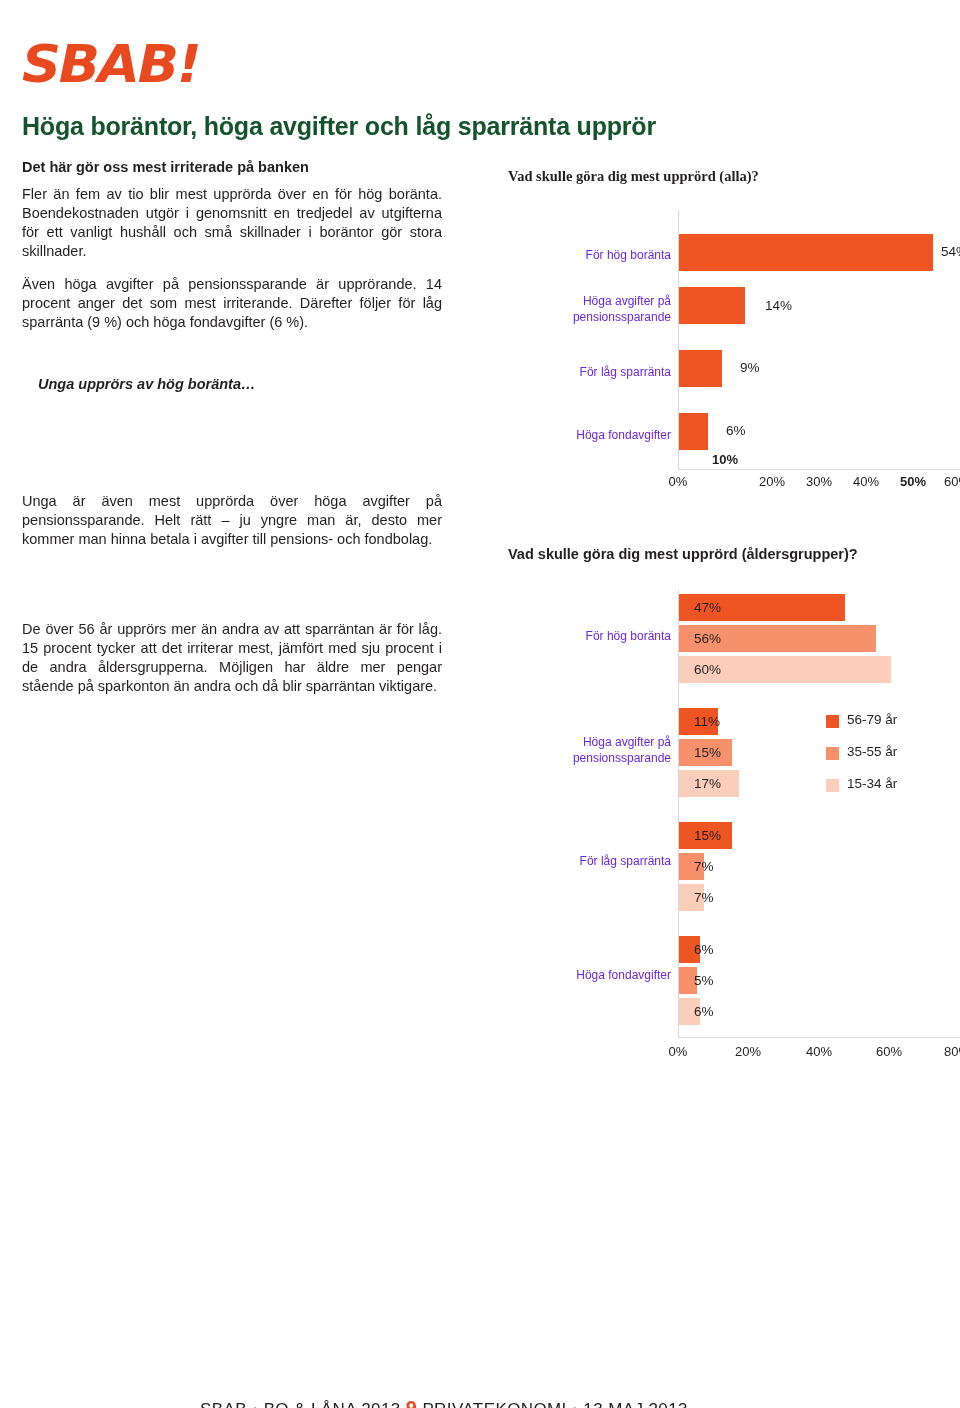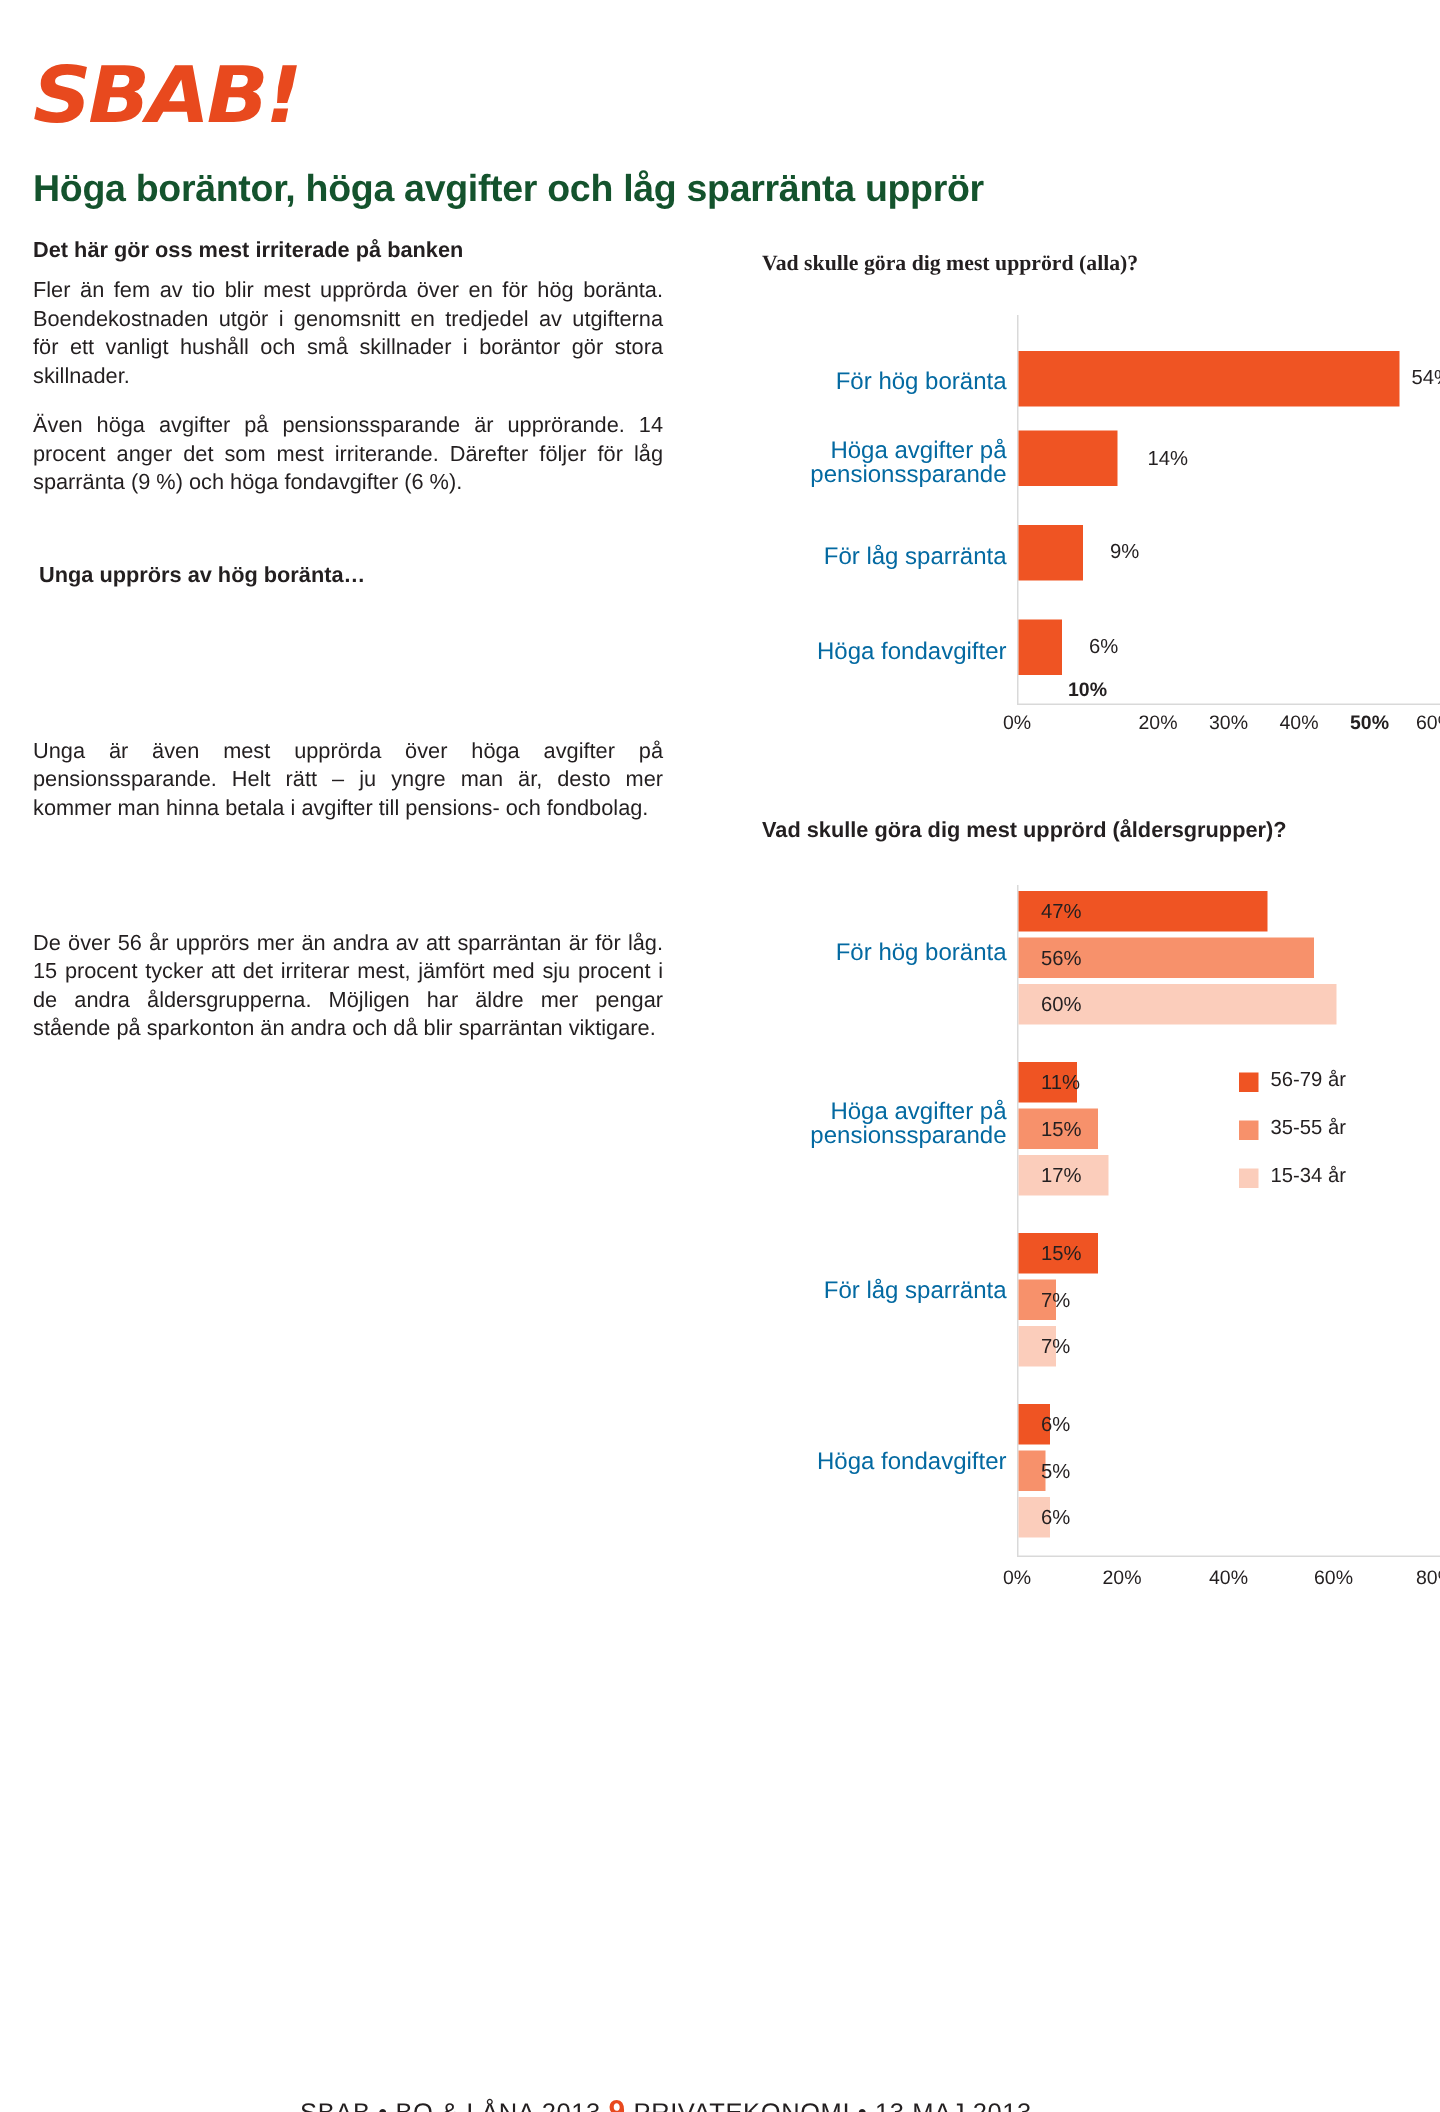--- a/index.html
+++ b/index.html
@@ -36,33 +36,33 @@
     position:absolute;left:22px;top:131px;width:440px;
     font-size:14.5px;font-weight:bold;color:#231f20;
   }
   .para{
     position:absolute;left:22px;width:420px;
     font-size:14.5px;line-height:19px;color:#231f20;
     text-align:justify;
   }
   .p1{top:157px;}
   .p2{top:247px;}
-  .sub1{position:absolute;left:26px;top:348px;width:420px;font-size:14.5px;font-weight:bold;}
+  .sub1{position:absolute;left:38px;top:348px;width:420px;font-size:14.5px;font-weight:bold;font-style:italic;}
   .p3{top:378px;}
   .p4{top:464px;}
   .sub2{position:absolute;left:22px;top:562px;width:420px;font-size:14.5px;font-weight:bold;}
   .p5{top:592px;}
 
   
   .chart-title{
     position:absolute;font-size:14.5px;font-weight:bold;color:#231f20;
   }
   .axis-line{position:absolute;background:#d9d9d9;}
   .cat-label{
-    position:absolute;font-size:16px;color:#0369a1;text-align:right;
+    position:absolute;font-size:12px;color:#6d28d9;text-align:right;
     line-height:16px;
   }
   .bar{position:absolute;}
   .bar-val{
     position:absolute;font-size:13.5px;color:#231f20;
   }
   .tick{
     position:absolute;font-size:13px;color:#231f20;text-align:center;width:40px;
   }
 

